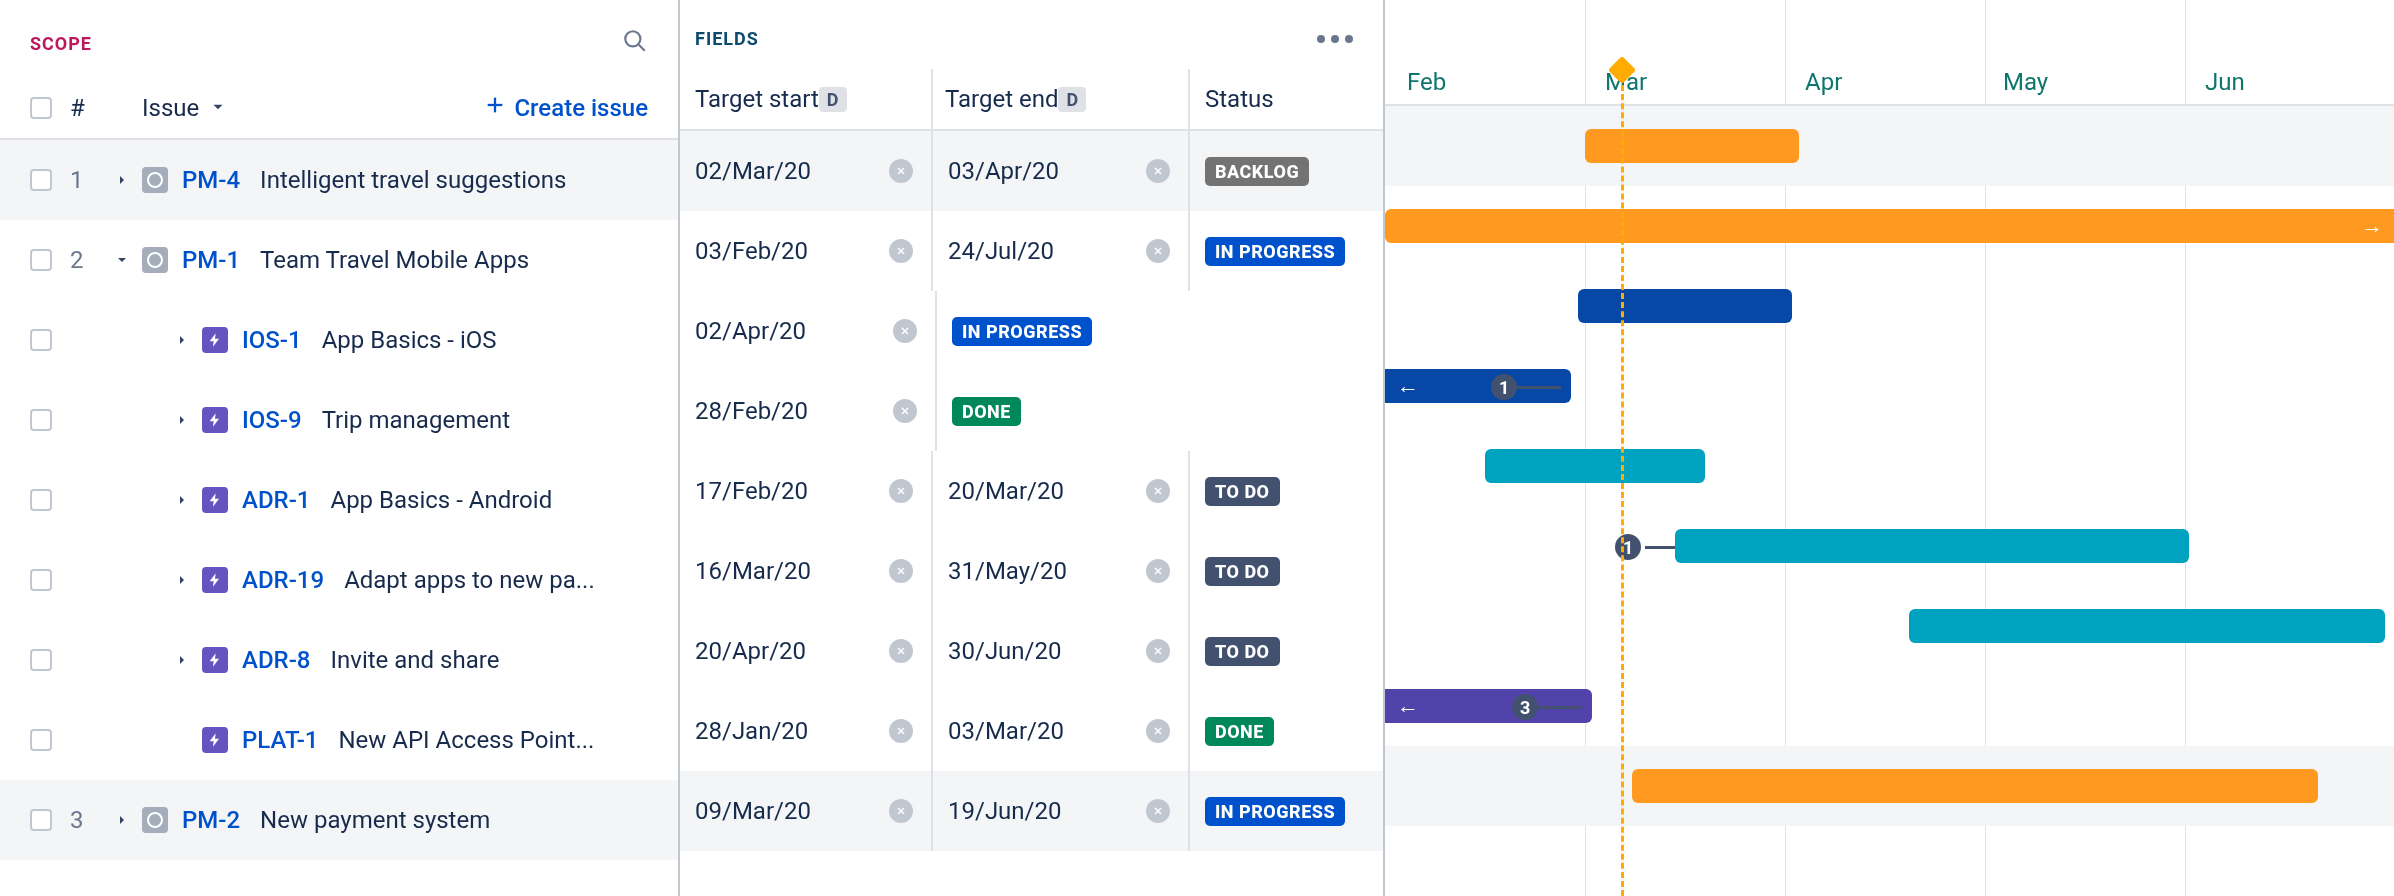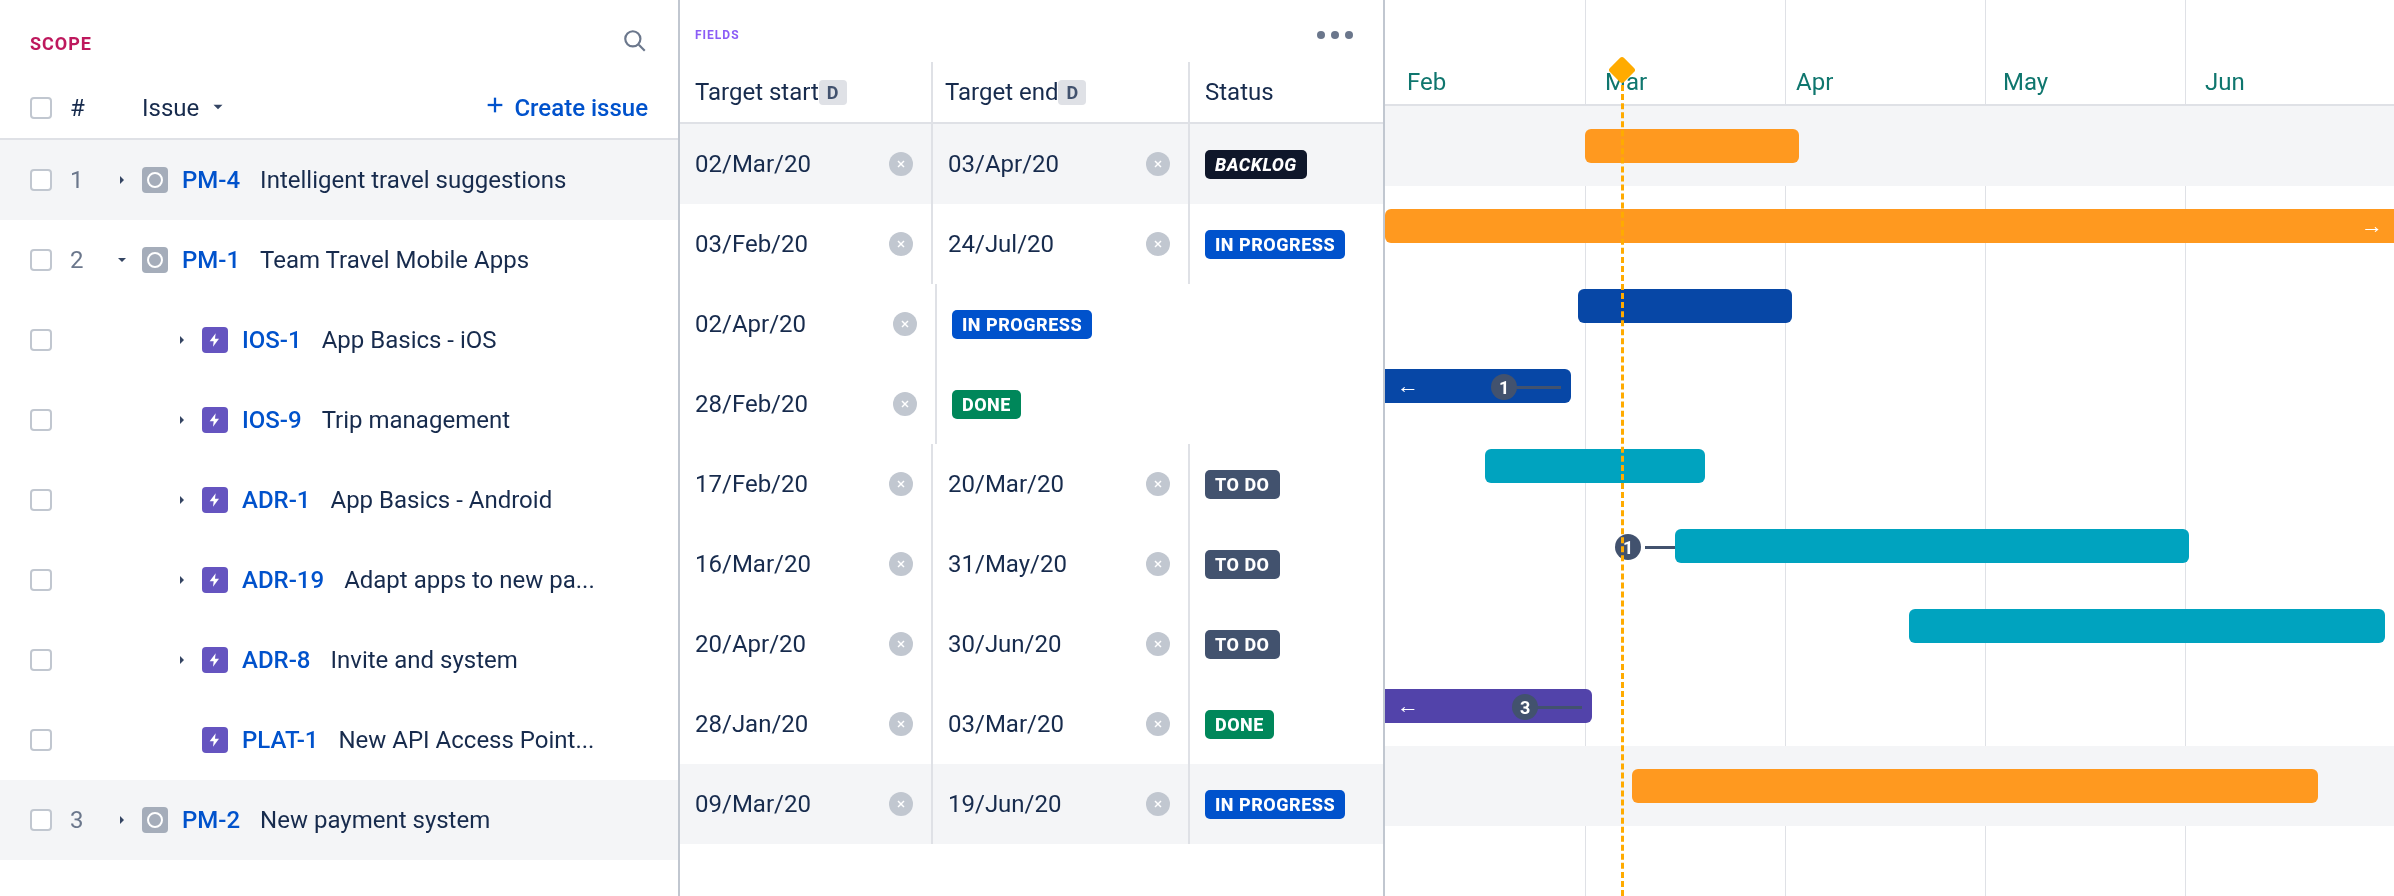--- a/index.html
+++ b/index.html
@@ -33,21 +33,21 @@
   .type-goal { background:#A5ADBA; }
   .type-goal::after { content:""; width:12px; height:12px; border:2px solid #fff; border-radius:50%; }
   .type-epic { background:#6554C0; }
   .type-epic svg { width:16px; height:16px; fill:#fff; }
   .key { margin-left:14px; font-size:24px; color:#0052CC; font-weight:500; white-space:nowrap; }
   .summary { margin-left:20px; font-size:24px; color:#172B4D; white-space:nowrap; overflow:hidden; text-overflow:ellipsis; max-width: 340px;}
   .summary.short { max-width: 300px;}
 
   
   .fields-hdr { display:flex; align-items:center; justify-content:space-between; padding: 28px 30px 20px 15px; }
-  .fields-hdr .tiny-label { font-size: 12px; font-weight:700; letter-spacing:1px; color:#8b5cf6; }
+  .fields-hdr .tiny-label { font-size: 18px; font-weight:700; letter-spacing:1px; color:#0c4a6e; }
   .dots { display:flex; gap:6px; }
   .dots span { width:8px; height:8px; border-radius:50%; background:#6B778C; }
 
   .mid-cols { display:flex; height:62px; border-bottom:2px solid #DFE1E6; }
   .col { display:flex; align-items:center; border-right:2px solid #DFE1E6; font-size:24px; padding-left:15px; gap:0;}
   .col:last-child { border-right:none; }
   .col-start { width:253px; }
   .col-end   { width:257px;padding-left:12px; }
   .col-stat  { flex:1; }
   .d-badge { background:#DFE1E6; color:#42526E; font-weight:700; font-size:18px; padding:2px 8px; border-radius:4px; }
@@ -56,21 +56,21 @@
   .mrow.selected { background:#F4F5F7; }
   .cell { display:flex; align-items:center; justify-content:space-between; border-right:2px solid #DFE1E6; padding:0 18px 0 15px; font-size:24px; color:#172B4D; }
   .cell:last-child { border-right:none; justify-content:flex-start;}
   .c-start { width:253px; }
   .c-end   { width:257px; }
   .c-stat  { flex:1; }
   .clearbtn { width:24px; height:24px; border-radius:50%; background:#C1C7D0; display:flex; align-items:center; justify-content:center; }
   .clearbtn svg { width:12px; height:12px; stroke:#fff; stroke-width:3; }
 
   .lozenge { display:inline-flex; align-items:center; font-size:18px; font-weight:800; letter-spacing:0.5px; padding:4px 10px; border-radius:5px; color:#fff; }
-  .lz-backlog { background:#0f172a;font-style:italic; }
+  .lz-backlog { background:#737373; }
   .lz-prog    { background:#0052CC; }
   .lz-done    { background:#00875A; }
   .lz-todo    { background:#42526E; }
 
   
   .time-hdr { position:absolute; top:0; left:0; right:0; height:106px; border-bottom:2px solid #DFE1E6; }
   .month { position:absolute; top:68px; font-size:24px; color:#0f766e; }
   .vline { position:absolute; top:0; bottom:0; width:1px; background:#DFE1E6; }
   .today-marker { position:absolute; top:60px; bottom:0; left:0; }
   .today-marker .diamond { position:absolute; top:0; left:-10px; width:20px; height:20px; background:#FFAB00; transform: rotate(45deg); border-radius:3px; }
@@ -226,21 +226,21 @@
             <svg viewBox="0 0 24 24">
               <path d="M9 6l6 6-6 6z"></path>
             </svg>
           </span>
           <span class="type-sq type-epic">
             <svg viewBox="0 0 24 24">
               <path d="M13 2L4 14h6l-1 8 9-12h-6l1-8z"></path>
             </svg>
           </span>
           <span class="key">ADR-8</span>
-          <span class="summary short">Invite and system</span>
+          <span class="summary short">Invite and share</span>
         </div>
         <div class="row">
           <span class="chk"></span>
           <span class="num"></span>
           <span class="indent"></span>
           <span class="exp"></span>
           <span class="type-sq type-epic">
             <svg viewBox="0 0 24 24">
               <path d="M13 2L4 14h6l-1 8 9-12h-6l1-8z"></path>
             </svg>
@@ -475,21 +475,21 @@
             <span class="lozenge lz-prog">IN PROGRESS</span>
           </div>
         </div>
       </div>
   </div>
 
   <div class="right">
     <div class="time-hdr" id="time-hdr">
         <span class="month" style="left: 22px;">Feb</span>
         <span class="month" style="left: 220px;">Mar</span>
-        <span class="month" style="left: 411px;">Apr</span>
+        <span class="month" style="left: 420px;">Apr</span>
         <span class="month" style="left: 618px;">May</span>
         <span class="month" style="left: 820px;">Jun</span>
       </div>
     <div id="vlines">
         <div class="vline" style="left: 200px;"></div>
         <div class="vline" style="left: 400px;"></div>
         <div class="vline" style="left: 600px;"></div>
         <div class="vline" style="left: 800px;"></div>
       </div>
     <div id="trows">

